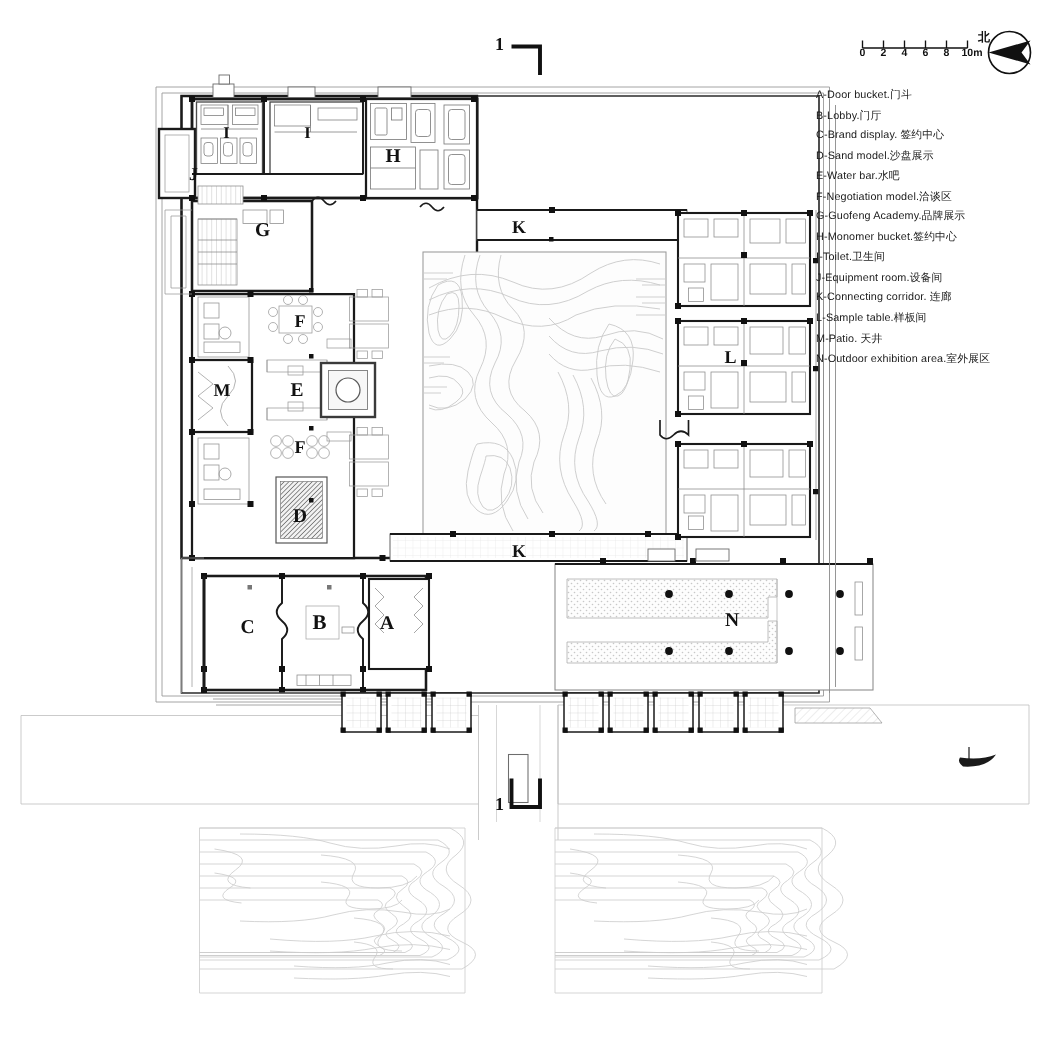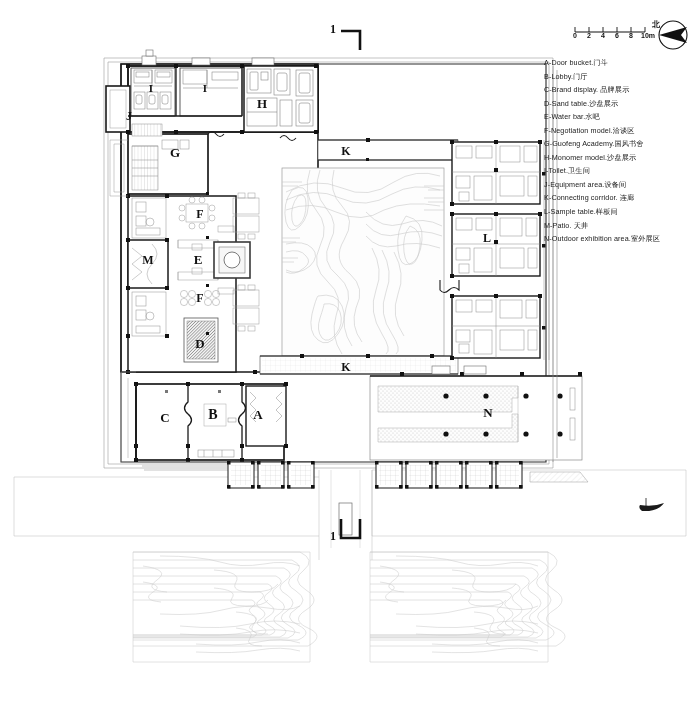--- a/index.html
+++ b/index.html
@@ -696,28 +696,28 @@
     </div>
   </div>
 
   <div class="north">
     <span style="position:absolute;left:7px;top:2px;font-size:8px;font-weight:700;">北</span>
   </div>
 
   <div class="legend">
     <div>A-Door bucket.门斗</div>
     <div>B-Lobby.门厅</div>
-    <div>C-Brand display. 品牌展示</div>
-    <div>D-Sand table.沙盘展示</div>
+    <div>C-Brand display. 签约中心</div>
+    <div>D-Sand model.沙盘展示</div>
     <div>E-Water bar.水吧</div>
     <div>F-Negotiation model.洽谈区</div>
-    <div>G-Guofeng Academy.国风书舍</div>
-    <div>H-Monomer model.沙盘展示</div>
+    <div>G-Guofeng Academy.品牌展示</div>
+    <div>H-Monomer bucket.签约中心</div>
     <div>I-Toilet.卫生间</div>
-    <div>J-Equipment area.设备间</div>
+    <div>J-Equipment room.设备间</div>
     <div>K-Connecting corridor. 连廊</div>
     <div>L-Sample table.样板间</div>
     <div>M-Patio. 天井</div>
     <div>N-Outdoor exhibition area.室外展区</div>
   </div>
 
   <div class="secmark" style="left:330px;top:22px;">1</div>
   <div class="secmark" style="left:330px;top:529px;">1</div>
 
 </div>

